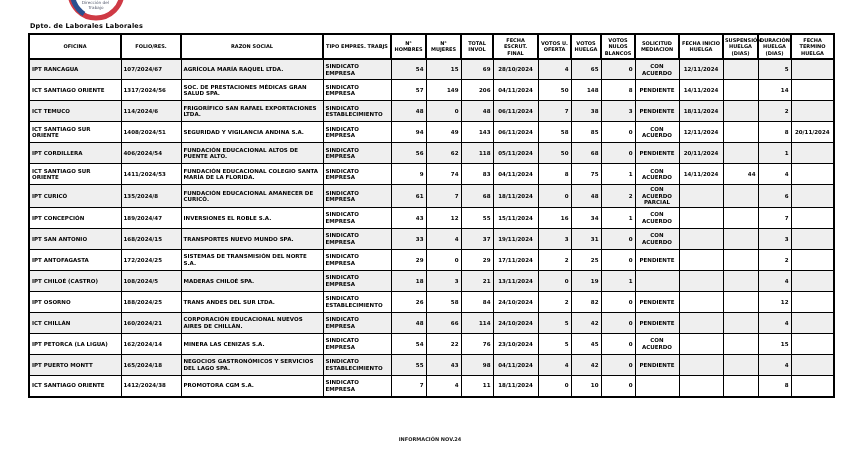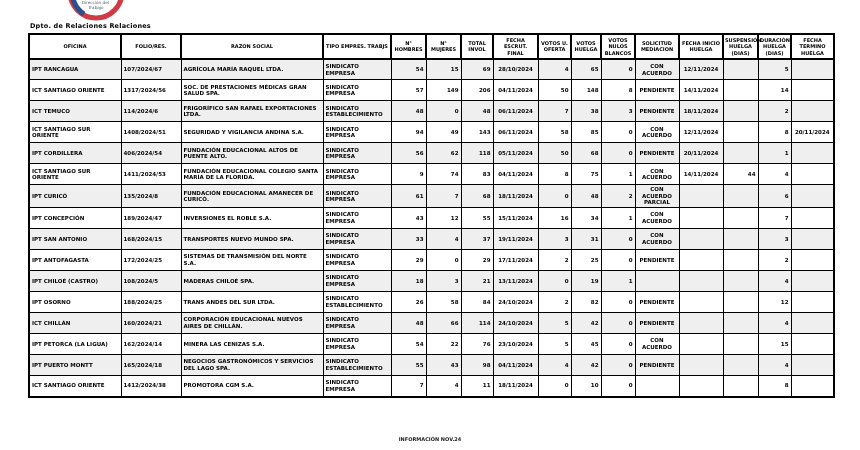--- a/index.html
+++ b/index.html
@@ -55,21 +55,21 @@
       <circle cx="36" cy="-8" r="26" fill="#ffffff" stroke="#cf3a45" stroke-width="5"></circle>
 
       <path d="M 12.5 -12 A 26 26 0 0 0 24 14" fill="none" stroke="#2a4f8f" stroke-width="5"></path>
       <text x="36" y="4" text-anchor="middle" font-size="4.2" fill="#555a6e" font-family="DejaVu Sans, sans-serif">
         <tspan x="36" dy="0">Dirección del</tspan>
         <tspan x="36" dy="4.8">Trabajo</tspan>
       </text>
     </svg>
   </div>
 
-  <div class="dept-title">Dpto. de Relaciones Relaciones</div>
+  <div class="dept-title">Dpto. de Laborales Laborales</div>
 
   <div class="tbl-wrap">
     <table class="report">
       <colgroup>
           <col style="width: 92px;">
           <col style="width: 60px;">
           <col style="width: 142px;">
           <col style="width: 68px;">
           <col style="width: 35px;">
           <col style="width: 35px;">

